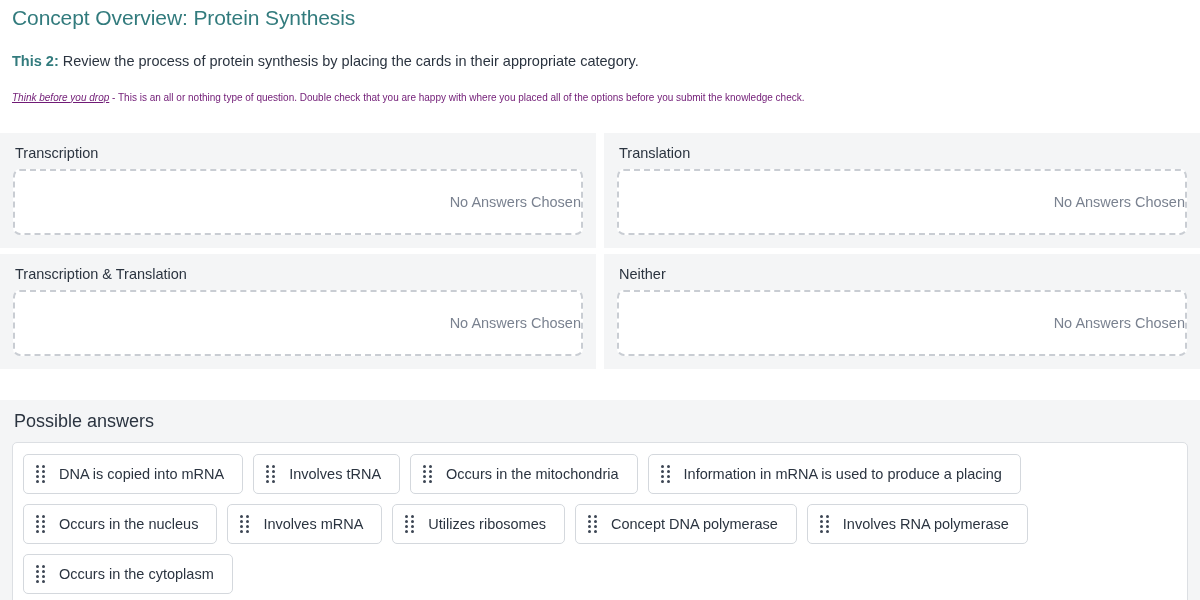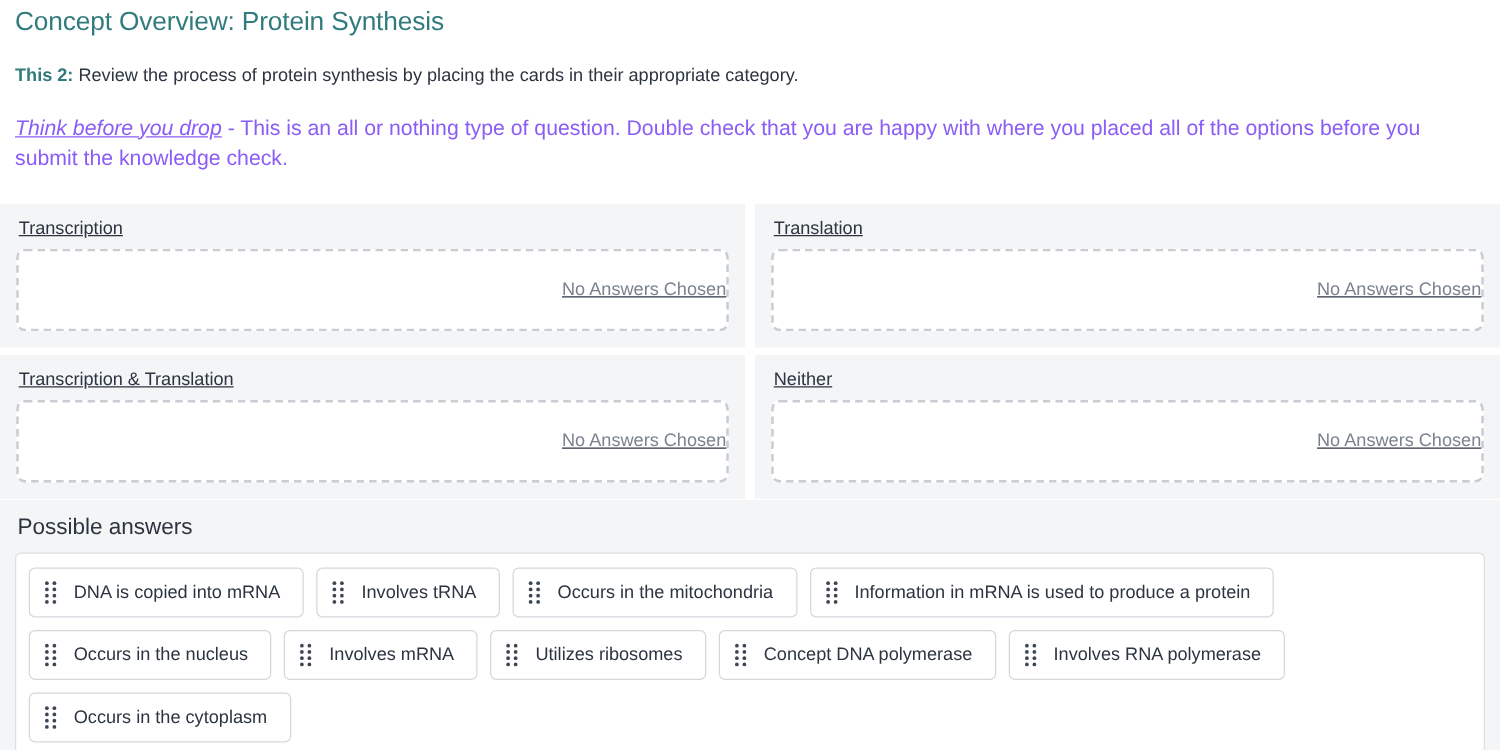--- a/index.html
+++ b/index.html
@@ -37,41 +37,40 @@
     margin: 0;
     padding: 22px 0 0 0;
     line-height: 1.35;
     color: #2b3440;
   }
   .task-label {
     color: #327b7d;
     font-weight: bold;
   }
   .warn-line {
-    font-size: 17px;
+    font-size: 10px;
     margin: 0;
     padding: 19px 0 0 0;
     line-height: 1.45;
-    color: #8b5cf6;
+    color: #701a75;
     max-width: 1180px;
   }
   .warn-em {
     font-style: italic;
     text-decoration: underline;
   }
 
   
   .zones {
     position: absolute;
     left: 0;
-    top: 163px;
+    top: 133px;
     width: 1200px;
     display: flex;
     flex-wrap: wrap;
-    text-decoration: underline;
   }
   .zone-panel {
     width: 596px;
     background: #f4f5f6;
     box-sizing: border-box;
     padding: 12px 13px 13px 13px;
     margin: 0 0 6px 0;
   }
   .zone-panel.right {
     margin-left: 8px;
@@ -246,21 +245,21 @@
             <span class="grip">
               <i></i>
               <i></i>
               <i></i>
               <i></i>
               <i></i>
               <i></i>
               <i></i>
               <i></i>
             </span>
-            <span class="answer-label">Information in mRNA is used to produce a protein</span>
+            <span class="answer-label">Information in mRNA is used to produce a placing</span>
           </div>
           <div class="answer-card">
             <span class="grip">
               <i></i>
               <i></i>
               <i></i>
               <i></i>
               <i></i>
               <i></i>
               <i></i>

